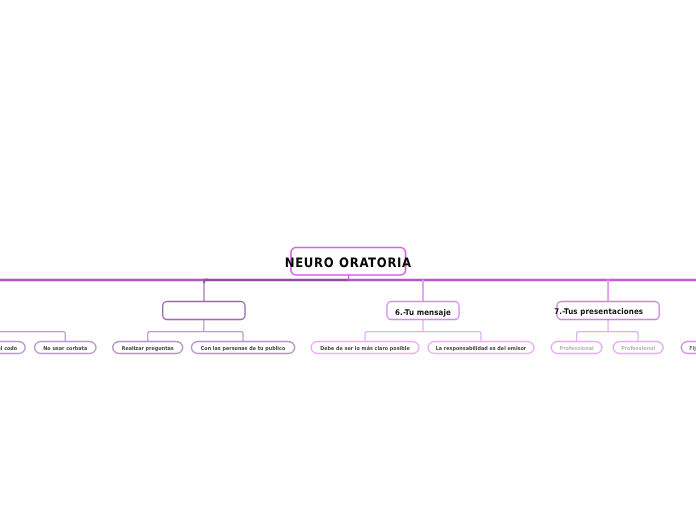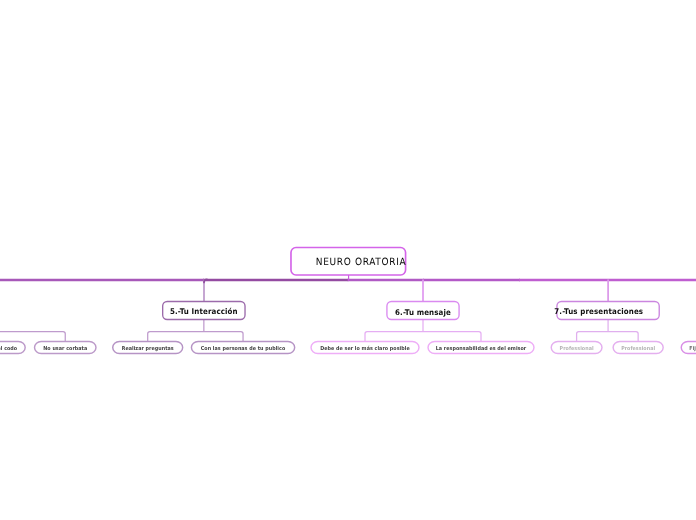--- a/index.html
+++ b/index.html
@@ -8,21 +8,21 @@
        font-family:"DejaVu Sans Condensed","DejaVu Sans",sans-serif;
        -webkit-font-smoothing:antialiased;text-rendering:geometricPrecision;}
   #canvas{position:relative;width:696px;height:520px;background:#ffffff;overflow:hidden;}
   svg#links{position:absolute;left:0;top:0;width:696px;height:520px;pointer-events:none;}
 
   .node{position:absolute;box-sizing:border-box;background:transparent;
         display:flex;align-items:center;justify-content:center;
         white-space:nowrap;line-height:1;}
 
   .node.root{
-        font-weight:normal;font-size:10px;letter-spacing:0.68px;justify-content:flex-end;}
+        font-weight:bold;font-size:13px;letter-spacing:0.68px;}
   .node.root span{position:relative;top:1.8px;}
   .node.lvl1{
         font-weight:bold;font-size:7.85px;letter-spacing:0.14px;}
   .node.lvl1 span{position:relative;top:1.5px;}
   .node.leaf{
         font-weight:bold;font-size:5.35px;letter-spacing:0.04px;}
   .node.leaf span{position:relative;top:2.1px;}
 </style>
 </head>
 <body>
@@ -63,23 +63,20 @@
     </svg>
 <div class="node root" style="left: 290.15px; top: 246.7px; width: 116.25px; height: 29.1px;">
       <span style="color: rgb(8, 8, 8);">NEURO ORATORIA</span>
     </div>
     <div class="node leaf" style="left: -30px; top: 340.8px; width: 55.9px; height: 13.4px;">
       <span style="color: rgb(67, 67, 67);">Mover el codo</span>
     </div>
     <div class="node leaf" style="left: 33.8px; top: 340.8px; width: 62.9px; height: 13.4px;">
       <span style="color: rgb(67, 67, 67);">No usar corbata</span>
     </div>
-    <div class="node lvl1" style="left: 162px; top: 300.82px; width: 83.7px; height: 19.35px;">
-      <span style="color: rgb(16, 16, 16);">5.-Tu Interacción</span>
-    </div>
     <div class="node leaf" style="left: 112px; top: 340.8px; width: 71.4px; height: 13.4px;">
       <span style="color: rgb(67, 67, 67);">Realizar preguntas</span>
     </div>
     <div class="node leaf" style="left: 190.7px; top: 340.8px; width: 104.7px; height: 13.4px;">
       <span style="color: rgb(67, 67, 67);">Con las personas de tu publico</span>
     </div>
     <div class="node lvl1" style="left: 386.25px; top: 300.82px; width: 73.5px; height: 22px;">
       <span style="color: rgb(16, 16, 16);">6.-Tu mensaje</span>
     </div>
     <div class="node leaf" style="left: 310.3px; top: 340.8px; width: 109.4px; height: 13.4px;">

